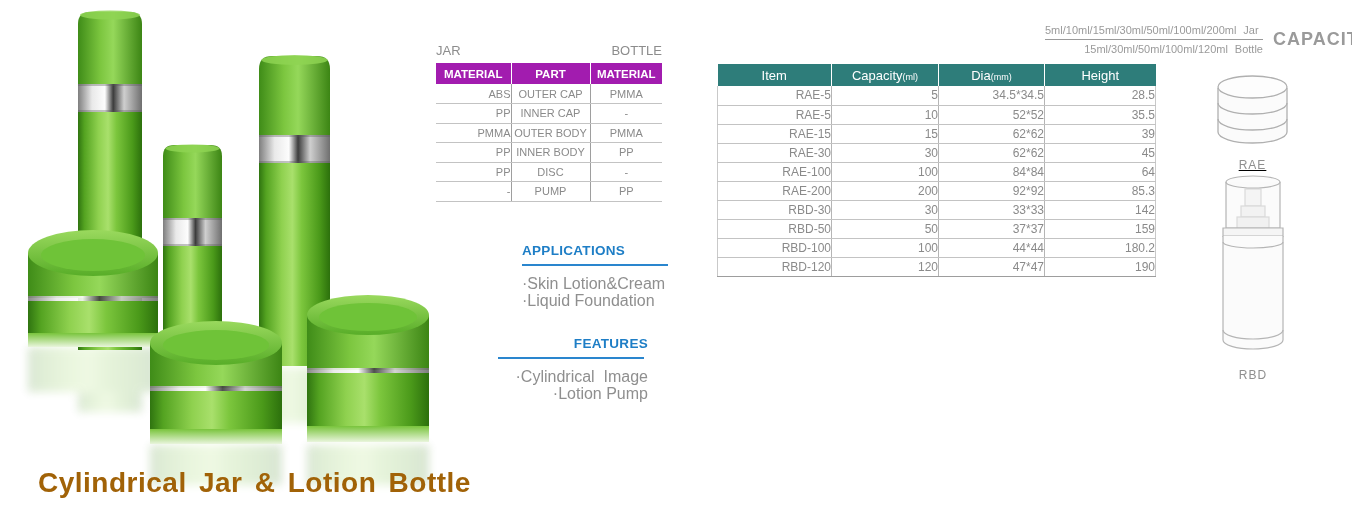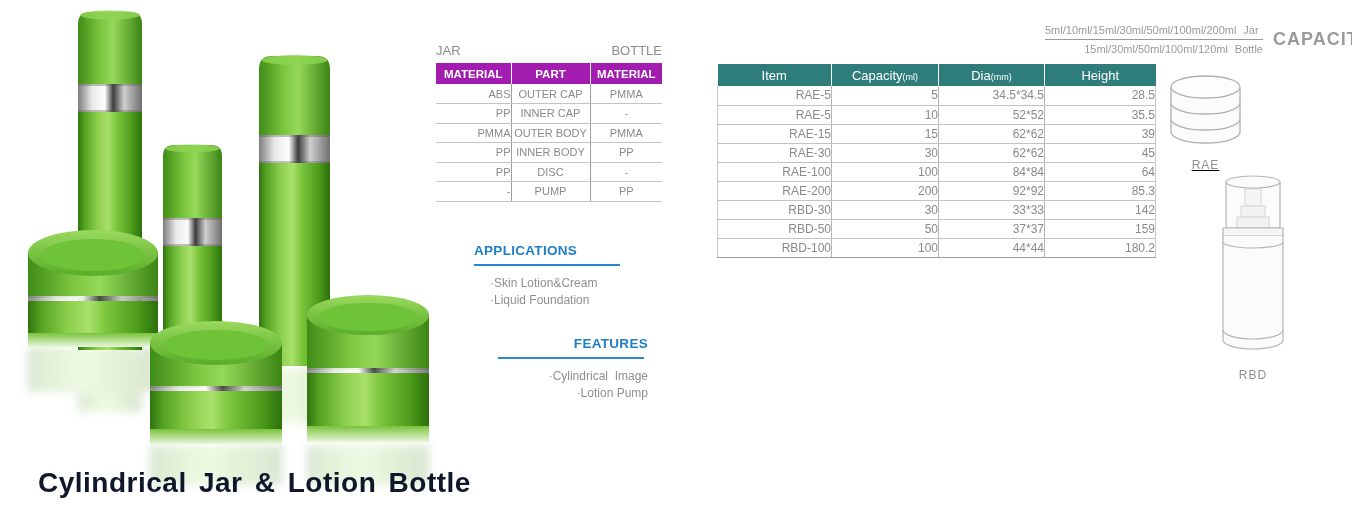--- a/index.html
+++ b/index.html
@@ -6,45 +6,45 @@
   html,body { background:#fff; }
   body { font-family:"Liberation Sans", sans-serif; }
   .page { position:relative; width:1352px; height:506px; background:#ffffff; overflow:hidden; }
 
   
   .photo { position:absolute; left:0; top:0; width:440px; height:506px; }
 
   
   .page-title {
     position:absolute; left:38px; top:467px;
-    font-size:28px; font-weight:bold; color:#0f172a; letter-spacing:0.5px; word-spacing:4px;
+    font-size:28px; font-weight:bold; color:#a16207; letter-spacing:0.5px; word-spacing:4px;
   }
 
   
   .blue-heading { color:#1e7ec6; font-size:13.5px; font-weight:bold; letter-spacing:0.3px; }
 
   
   .part-material { position:absolute; left:436px; top:37px; width:226px; }
   .pm-sub-row { display:flex; justify-content:space-between; margin-top:6px; margin-bottom:5px;
                 color:#8c8c8c; font-size:13px; }
   table.pm { width:226px; border-collapse:collapse; table-layout:fixed; }
   table.pm th { background:#a21caf; color:#fff; font-size:11.5px; font-weight:bold;
                 height:21px; border-left:1.5px solid #fff; }
   table.pm th:first-child { border-left:none; }
   table.pm td { height:19.5px; text-align:center; font-size:11px; color:#8a8a8a;
                 border-bottom:1px solid #c3c3c3; border-left:1px solid #9e9e9e; }
   table.pm td:first-child { border-left:none;text-align:right; }
 
   
   .app-block { position:absolute; width:150px; }
-  .applications { left:474px; top:243px; }
+  .applications { left:522px; top:243px; }
   .features { left:498px; top:336px;text-align:right; }
   .blue-underline { width:146px; height:2px; background:#2a86ce; margin-top:6px; margin-bottom:9px; }
   .bullet-list { list-style:none; }
-  .bullet-list li { font-size:12px; color:#8f8f8f; line-height:17px; white-space:pre;margin-left:16px; }
+  .bullet-list li { font-size:16px; color:#8f8f8f; line-height:17px; white-space:pre; }
   .bullet-list li::before { content:"\00B7 "; color:#8f8f8f; }
 
   
   .size-table-wrap { position:absolute; left:717px; top:64px; width:438px; }
   table.size { width:438px; border-collapse:collapse; table-layout:fixed; }
   table.size th { background:#2e7d7a; color:#ffffff; font-size:13px; font-weight:normal;
                   height:22px; border-left:1.5px solid #ffffff; }
   table.size th:first-child { border-left:none; }
   table.size th .sub { font-size:9px; }
   table.size td { height:19.1px; text-align:right; font-size:12px; color:#8a8a8a;
@@ -58,21 +58,21 @@
   .cap-lines { width:218px; }
   .cap-line { font-size:11px; color:#9a9a9a; white-space:nowrap; }
   .cap-line .suffix { margin-left:7px; }
   .cap-line.first { text-align:left; padding-bottom:3px; }
   .cap-line.second { text-align:right; padding-top:3px; }
   .cap-rule { height:1px; background:#9a9a9a; width:218px; }
   .cap-word { font-size:18px; font-weight:bold; color:#9a9a9a; letter-spacing:1px; margin-left:10px; }
 
   
   .diagram { position:absolute; text-align:center; }
-  .diagram-rae { left:1158px; top:72px; width:95px;text-decoration:underline; }
+  .diagram-rae { left:1205px; top:72px; width:95px;text-decoration:underline; }
   .diagram-rbd { left:1219px; top:170px; width:68px; }
   .diagram-label { font-size:12px; color:#8f8f8f; margin-top:4px; letter-spacing:1px; }
 </style>
 </head>
 <body>
 
 <div class="page">
 
   <div class="photo">
     <svg width="440" height="506" viewBox="0 0 440 506">
@@ -314,20 +314,26 @@
             <td>50</td>
             <td>37*37</td>
             <td>159</td>
           </tr>
           <tr>
             <td>RBD-100</td>
             <td>100</td>
             <td>44*44</td>
             <td>180.2</td>
           </tr>
+          <tr>
+            <td>RBD-120</td>
+            <td>120</td>
+            <td>47*47</td>
+            <td>190</td>
+          </tr>
         </tbody>
     </table>
   </div>
 
   <div class="capacity">
     <div class="cap-lines">
       <div class="cap-line first">
         <span>5ml/10ml/15ml/30ml/50ml/100ml/200ml</span><span class="suffix">Jar</span>
       </div>
       <div class="cap-rule"></div>

